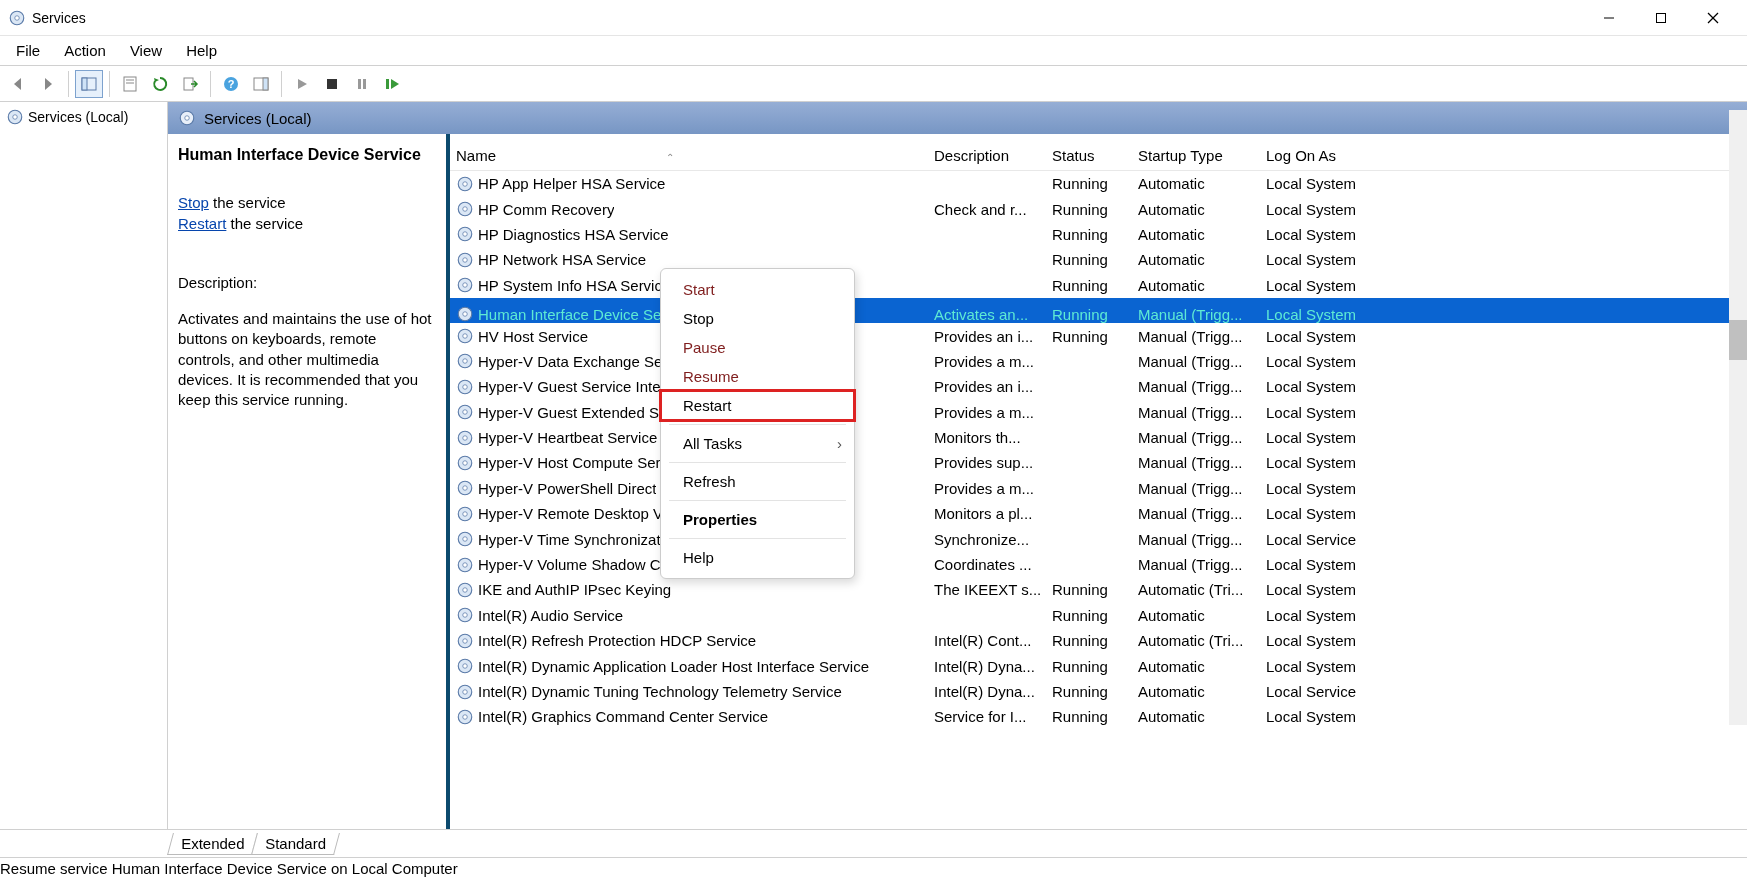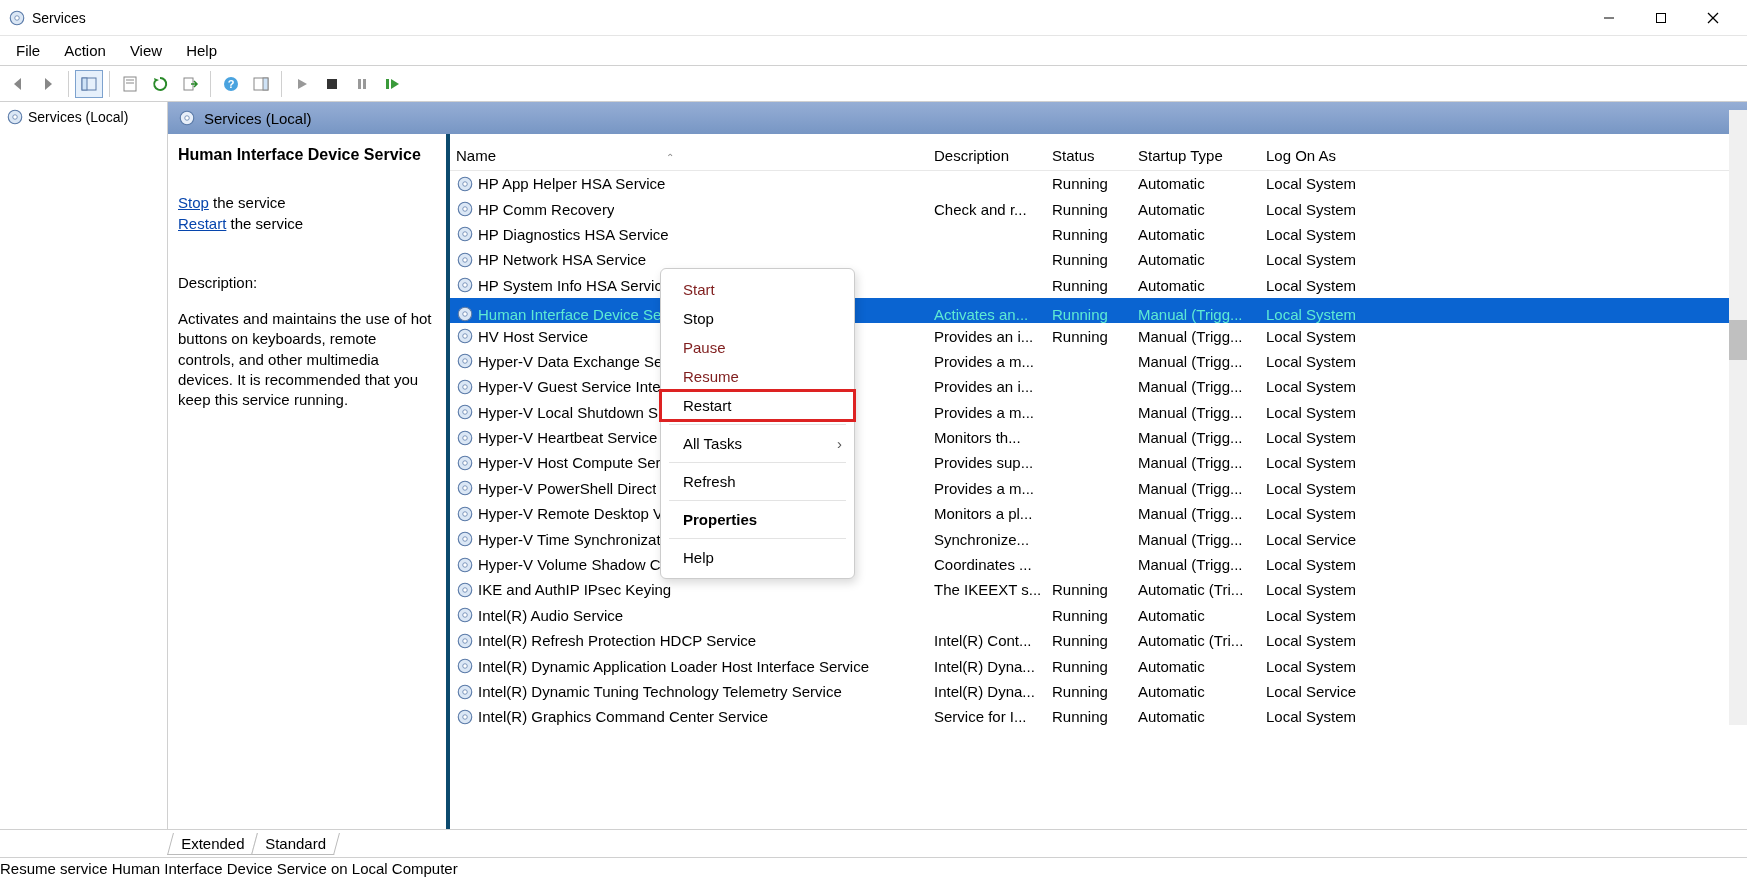--- a/index.html
+++ b/index.html
@@ -352,21 +352,21 @@
               <div class="cell col-status"></div>
               <div class="cell col-startup">Manual (Trigg...</div>
               <div class="cell col-logon">Local System</div>
             </div>
             <div class="row">
               <div class="cell name-cell">
                 <svg class="gear gear-svg" viewBox="0 0 24 24">
                   <circle cx="12" cy="12" r="9" fill="#dbe7f5" stroke="#5a7aa8" stroke-width="1.5"></circle>
                   <circle cx="12" cy="12" r="3" fill="#fff" stroke="#5a7aa8"></circle>
                 </svg>
-                <span class="name-text">Hyper-V Local Shutdown S</span>
+                <span class="name-text">Hyper-V Guest Extended S</span>
               </div>
               <div class="cell col-desc">Provides a m...</div>
               <div class="cell col-status"></div>
               <div class="cell col-startup">Manual (Trigg...</div>
               <div class="cell col-logon">Local System</div>
             </div>
             <div class="row">
               <div class="cell name-cell">
                 <svg class="gear gear-svg" viewBox="0 0 24 24">
                   <circle cx="12" cy="12" r="9" fill="#dbe7f5" stroke="#5a7aa8" stroke-width="1.5"></circle>

